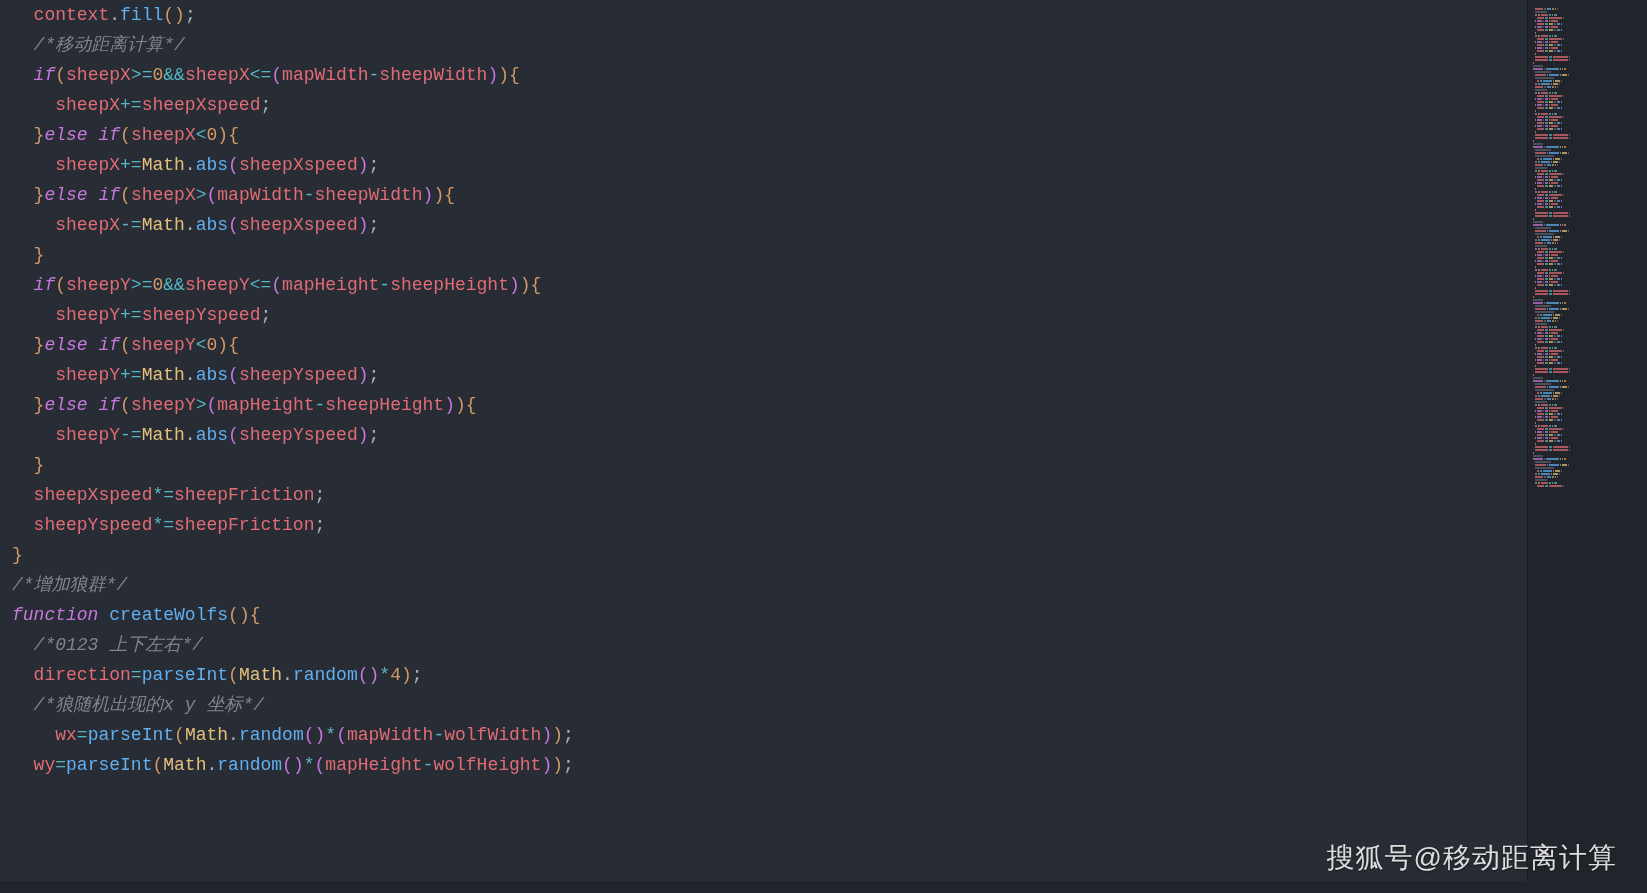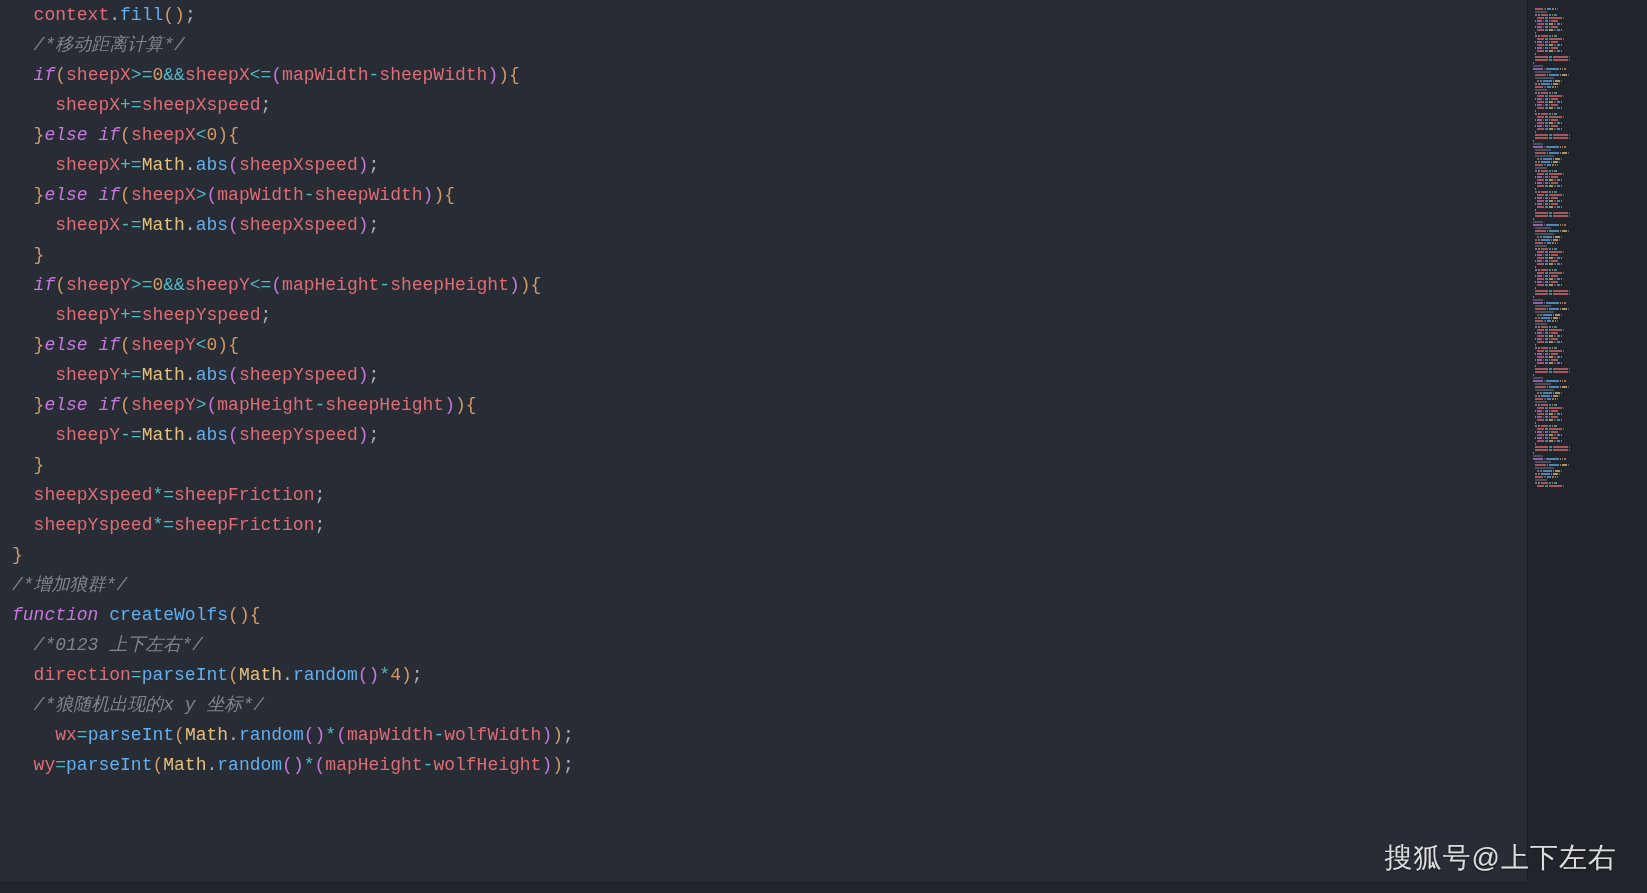--- a/index.html
+++ b/index.html
@@ -1275,15 +1275,15 @@
           <div class="mm-seg" style="width: 4px;"></div>
           <div class="mm-seg" style="width: 7.2px; background-color: rgb(224, 108, 117); opacity: 0.7;"></div>
           <div class="mm-seg" style="width: 2.4px; background-color: rgb(86, 182, 194); opacity: 0.7;"></div>
           <div class="mm-seg" style="width: 13.2px; background-color: rgb(224, 108, 117); opacity: 0.7;"></div>
           <div class="mm-seg" style="width: 1.2px; background-color: rgb(107, 112, 117); opacity: 0.7;"></div>
         </div>
       </div>
   </div>
 </div>
 
-<div class="watermark">搜狐号@上下左右</div>
+<div class="watermark">搜狐号@移动距离计算</div>
 
 <div class="status-bar"></div>
 
 </body></html>

